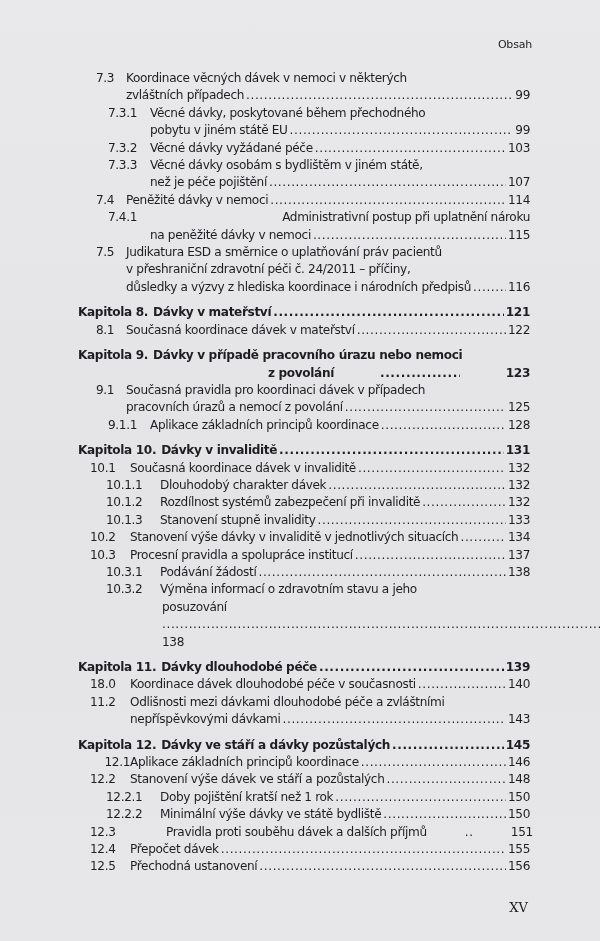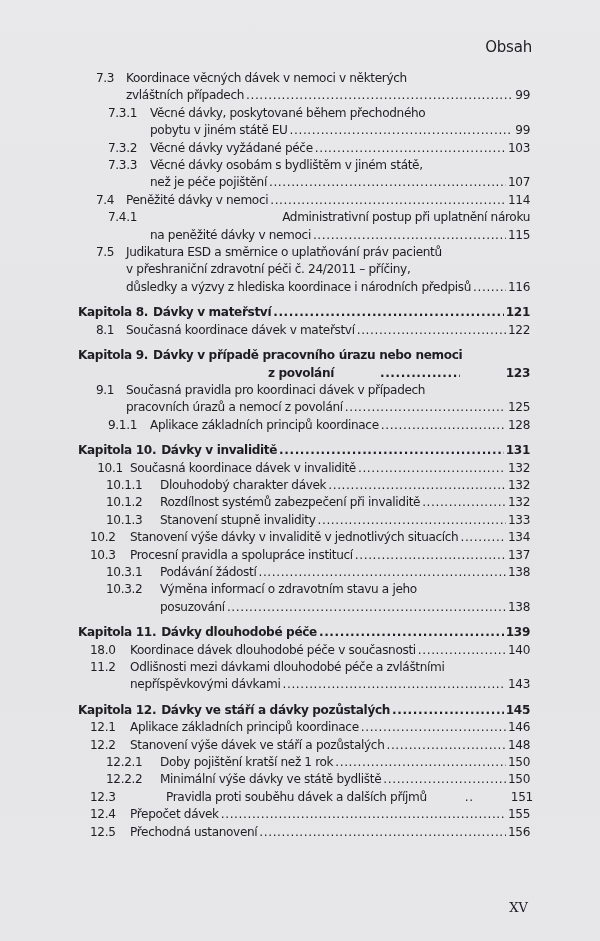--- a/index.html
+++ b/index.html
@@ -9,21 +9,21 @@
     font-family: "DejaVu Sans", sans-serif;
     color: #1e1e22;
     position: relative;
   }
   .page {
     position: absolute; left: 0; top: 0; width: 600px; height: 941px;
     background: linear-gradient(180deg, #e9e9eb 0%, #e4e4e6 50%, #e7e7e9 100%);
   }
   .running-head {
     position: absolute; right: 68px; top: 38px;
-    font-size: 15px; letter-spacing: -0.2px; padding-left: 40px;
+    font-size: 11px; letter-spacing: -0.2px; padding-left: 40px;
   }
   .toc {
     position: absolute; left: 78px; top: 70px; width: 452px;
     font-size: 12.1px; letter-spacing: -0.35px;
   }
   .entry {
     position: relative; line-height: 17.4px;
   }
   .entry .row { display: flex; align-items: baseline; white-space: nowrap; }
   .entry .num { flex: 0 0 auto; }
@@ -173,21 +173,21 @@
       <div class="entry chapter">
         <div class="row">
           <span class="num" style="margin-right: 5px;">Kapitola 10.</span>
           <span class="line">Dávky v invaliditě</span>
           <span class="dots"></span>
           <span class="page-num">131</span>
         </div>
       </div>
       <div class="entry">
         <div class="row" style="padding-left: 12px;">
-          <span class="num" style="width: 40px; text-align: center;">10.1</span>
+          <span class="num" style="width: 40px;">10.1</span>
           <span class="line">Současná koordinace dávek v invaliditě</span>
           <span class="dots"></span>
           <span class="page-num">132</span>
         </div>
       </div>
       <div class="entry">
         <div class="row" style="padding-left: 28px;">
           <span class="num" style="width: 54px;">10.1.1</span>
           <span class="line">Dlouhodobý charakter dávek</span>
           <span class="dots"></span>
@@ -232,21 +232,21 @@
           <span class="line">Podávání žádostí</span>
           <span class="dots"></span>
           <span class="page-num">138</span>
         </div>
       </div>
       <div class="entry">
         <div class="row" style="padding-left: 28px;">
           <span class="num" style="width: 54px;">10.3.2</span>
           <span class="line">Výměna informací o zdravotním stavu a jeho</span>
         </div>
-        <div class="row" style="padding-left: 82px;">
+        <div class="row" style="padding-left: 82px; flex-direction: column;">
           <span class="line">posuzování</span>
           <span class="dots"></span>
           <span class="page-num">138</span>
         </div>
       </div>
       <div class="entry chapter">
         <div class="row">
           <span class="num" style="margin-right: 5px;">Kapitola 11.</span>
           <span class="line">Dávky dlouhodobé péče</span>
           <span class="dots"></span>
@@ -275,21 +275,21 @@
       <div class="entry chapter">
         <div class="row">
           <span class="num" style="margin-right: 5px;">Kapitola 12.</span>
           <span class="line">Dávky ve stáří a dávky pozůstalých</span>
           <span class="dots"></span>
           <span class="page-num">145</span>
         </div>
       </div>
       <div class="entry">
         <div class="row" style="padding-left: 12px;">
-          <span class="num" style="width: 40px;">12.1</span>
+          <span class="num" style="width: 40px; text-align: right;">12.1</span>
           <span class="line">Aplikace základních principů koordinace</span>
           <span class="dots"></span>
           <span class="page-num">146</span>
         </div>
       </div>
       <div class="entry">
         <div class="row" style="padding-left: 12px;">
           <span class="num" style="width: 40px;">12.2</span>
           <span class="line">Stanovení výše dávek ve stáří a pozůstalých</span>
           <span class="dots"></span>

